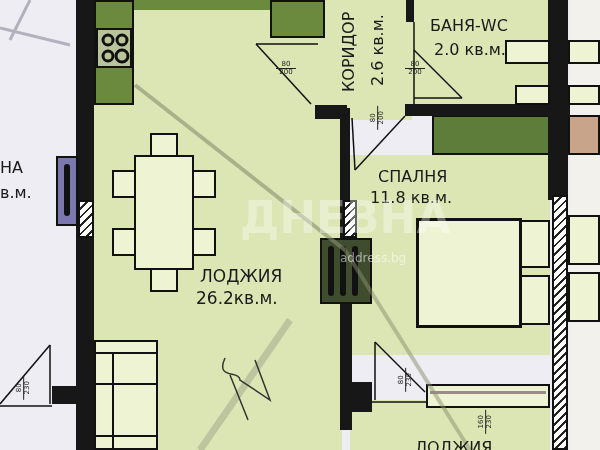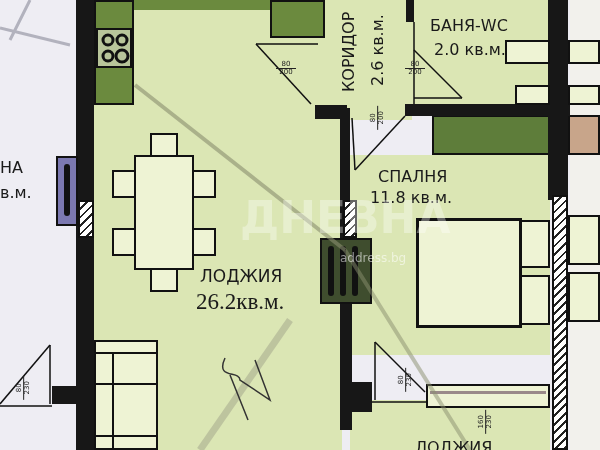--- a/index.html
+++ b/index.html
@@ -113,21 +113,21 @@
   <line x1="372" y1="402" x2="428" y2="402" stroke="#111" stroke-width="1.5"></line>
 
   <line x1="135" y1="85" x2="345" y2="250" stroke="#8a8f6f" stroke-width="4" opacity="0.6"></line>
   <line x1="345" y1="250" x2="470" y2="450" stroke="#8a8f6f" stroke-width="4" opacity="0.5"></line>
   <line x1="200" y1="450" x2="290" y2="320" stroke="#a0a38a" stroke-width="7" opacity="0.5"></line>
   <path d="M30 0 L10 40 M0 28 L70 45" stroke="#8a8a9a" stroke-width="3" fill="none" opacity="0.6"></path>
   <path d="M225 358 C215 380, 240 370, 240 380 L270 400 L255 360 M230 375 L248 420" stroke="#333" stroke-width="1.5" fill="none"></path>
 </svg>
 
 <div class="label" style="left:200px;top:268px;font-size:17px;">ЛОДЖИЯ</div>
-<div class="label" style="left:196px;top:290px;font-size:23px;font-family:Liberation Serif, serif;">26.2кв.м.</div>
+<div class="label" style="left:196px;top:290px;font-size:17px;">26.2кв.м.</div>
 
 <div class="label" style="left:378px;top:169px;font-size:16px;">СПАЛНЯ</div>
 <div class="label" style="left:370px;top:190px;font-size:16px;">11.8 кв.м.</div>
 
 <div class="label" style="left:430px;top:18px;font-size:16px;">БАНЯ-WC</div>
 <div class="label" style="left:434px;top:42px;font-size:16px;">2.0 кв.м.</div>
 
 <div class="label" style="left:341px;top:92px;font-size:16px;transform:rotate(-90deg);transform-origin:left top;">КОРИДОР</div>
 <div class="label" style="left:370px;top:86px;font-size:16px;transform:rotate(-90deg);transform-origin:left top;">2.6 кв.м.</div>
 

